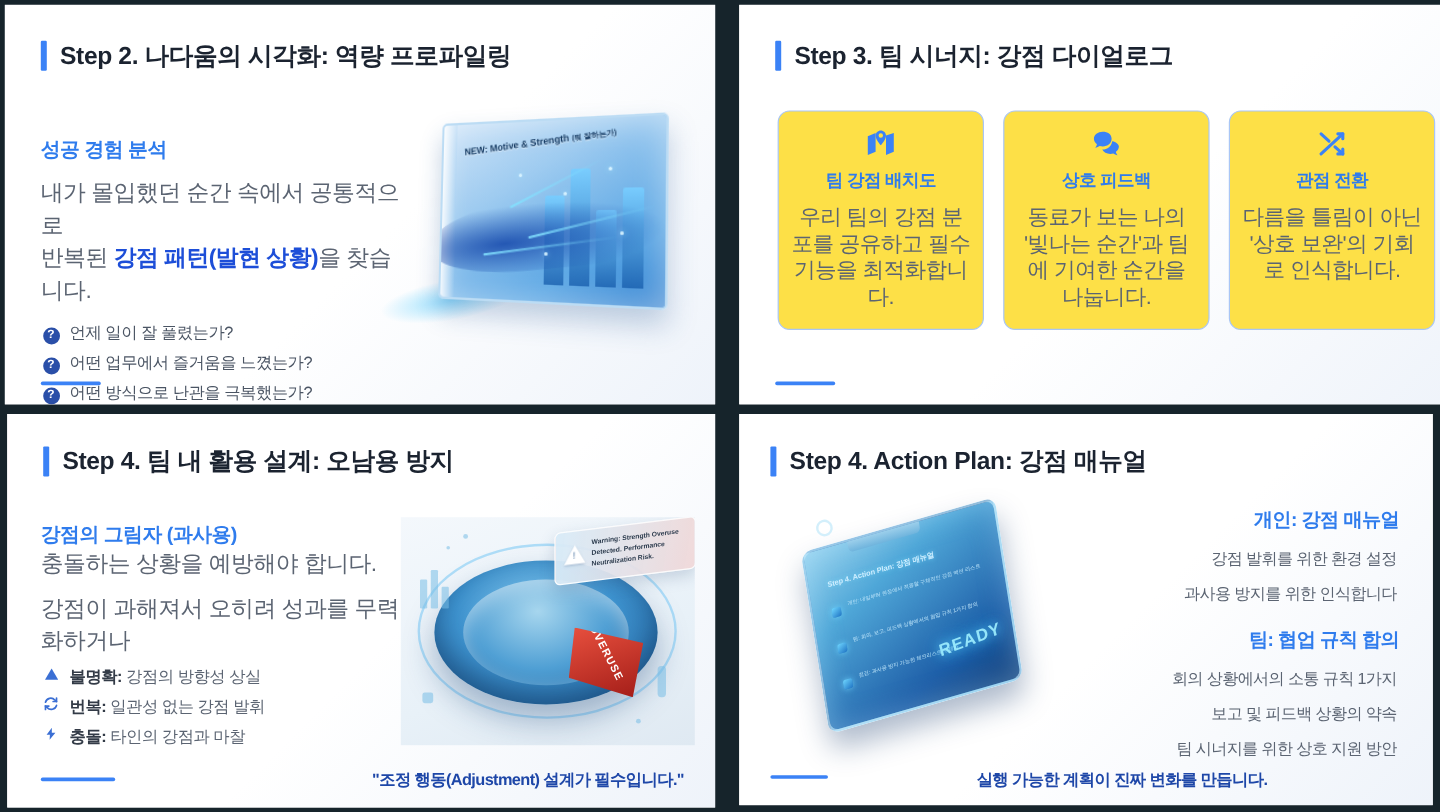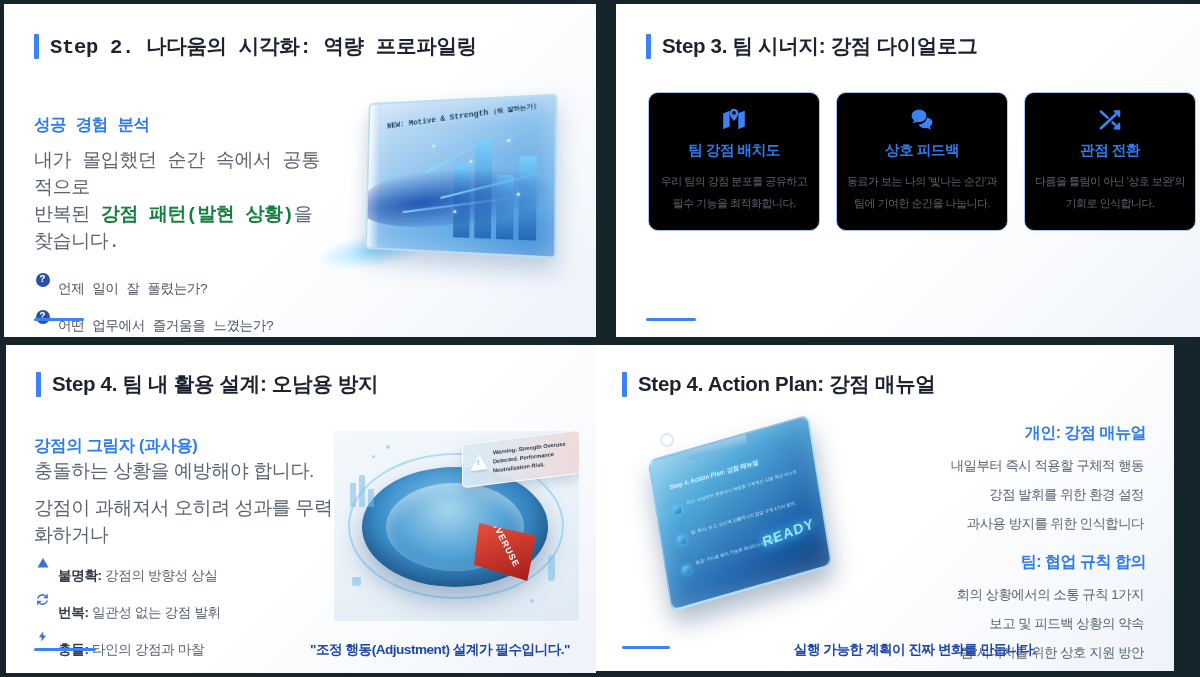--- a/index.html
+++ b/index.html
@@ -22,24 +22,24 @@
     overflow: hidden;
   }
   .slide::after {
     content: "";
     position: absolute; inset: 0;
     background: linear-gradient(135deg, rgba(255,255,255,1) 55%, rgba(238,243,250,1) 100%);
     z-index: 0;
   }
   .slide > * { position: relative; z-index: 1; }
 
-  #slide-tl { left: 4px;   top: 4px;   width: 592px; height: 333px; font-family: Liberation Mono, monospace; }
+  #slide-tl { left: 4px;   top: 4px;   width: 592px; height: 333px; }
   #slide-tr { left: 616px; top: 4px;   width: 608px; height: 333px; }
   #slide-bl { left: 6px;   top: 345px; width: 590px; height: 328px; }
-  #slide-br { left: 596px; top: 345px; width: 578px; height: 326px; }
+  #slide-br { left: 616px; top: 345px; width: 578px; height: 326px; }
 
   
   .title-row {
     display: flex; align-items: center; gap: 11px;
   }
   .title-bar {
     width: 5px; height: 25px; background: #3b82f6; border-radius: 1px;
     flex: none;
   }
   .slide-title {
@@ -48,62 +48,62 @@
   }
 
   .sub-head {
     color: #2f7ced; font-weight: bold; font-size: 16.5px;
     letter-spacing: -0.4px;
   }
   .body-line {
     color: #5b6472; font-size: 19px; line-height: 27px;
     letter-spacing: -0.4px;
   }
-  .body-line b { color: #15803d; font-weight: bold; }
+  .body-line b { color: #1d4ed8; font-weight: bold; }
 
   
   .bullets { margin-top: 12px; }
   .bullet {
     display: flex; align-items: flex-start; gap: 7px;
     margin-bottom: 5px;
   }
   .bullet .b-ico { flex: none; width: 17px; text-align: center; padding-top: 1px; }
   .bullet .b-txt {
-    color: #5b6472; font-size: 13.6px; letter-spacing: -0.4px; line-height: 20px; margin-top: 12px;
+    color: #5b6472; font-size: 13.6px; letter-spacing: -0.4px; line-height: 20px;
   }
   .bullet .b-txt b { color: #333b47; font-weight: bold; }
 
   .q-circle {
     display: inline-block; width: 14px; height: 14px; border-radius: 50%;
     background: #2a4fa8; color: #fff; font-size: 10px; font-weight: bold;
     line-height: 14px; text-align: center;
   }
 
   
   .rule {
     position: absolute; height: 3px; background: #3b82f6; border-radius: 2px;
   }
 
   
   .cards { display: flex; gap: 16px; }
   .card {
     flex: 1;
     border: 1.3px solid #a9c6f5;
     border-radius: 10px;
-    background: #000000;
+    background: #fde047;
     padding: 14px 10px 16px;
     text-align: center;
   }
   .card-ico { height: 26px; margin-bottom: 8px; }
   .card-title {
     color: #2f7ced; font-weight: bold; font-size: 14.6px;
     letter-spacing: -0.5px; margin-bottom: 10px;
   }
   .card-desc {
-    color: #5b6472; font-size: 11px; line-height: 22px; letter-spacing: -0.5px;
+    color: #5b6472; font-size: 18px; line-height: 22px; letter-spacing: -0.5px;
   }
 
   
   .footnote {
     color: #1e47a8; font-weight: bold; font-size: 13.6px;
     letter-spacing: -0.5px; text-align: center;
   }
 
   
   .ap-head {
@@ -474,21 +474,20 @@
         <div class="cl-line" style="top:106px;">점검: 과사용 방지 가능한 체크리스트 구체화</div>
         <div class="ready">READY</div>
       </div>
       <div class="clip-ring"></div>
     </div>
 
     <div style="position:absolute;right:28px;top:78px;width:300px;">
 
       <div>
         <div class="ap-head">개인: 강점 매뉴얼</div>
-        <div class="ap-item">내일부터 즉시 적용할 구체적 행동</div>
         <div class="ap-item">강점 발휘를 위한 환경 설정</div>
         <div class="ap-item">과사용 방지를 위한 인식합니다</div>
       </div>
 
       <div style="margin-top:14px;">
         <div class="ap-head">팀: 협업 규칙 합의</div>
         <div class="ap-item">회의 상황에서의 소통 규칙 1가지</div>
         <div class="ap-item">보고 및 피드백 상황의 약속</div>
         <div class="ap-item">팀 시너지를 위한 상호 지원 방안</div>
       </div>

